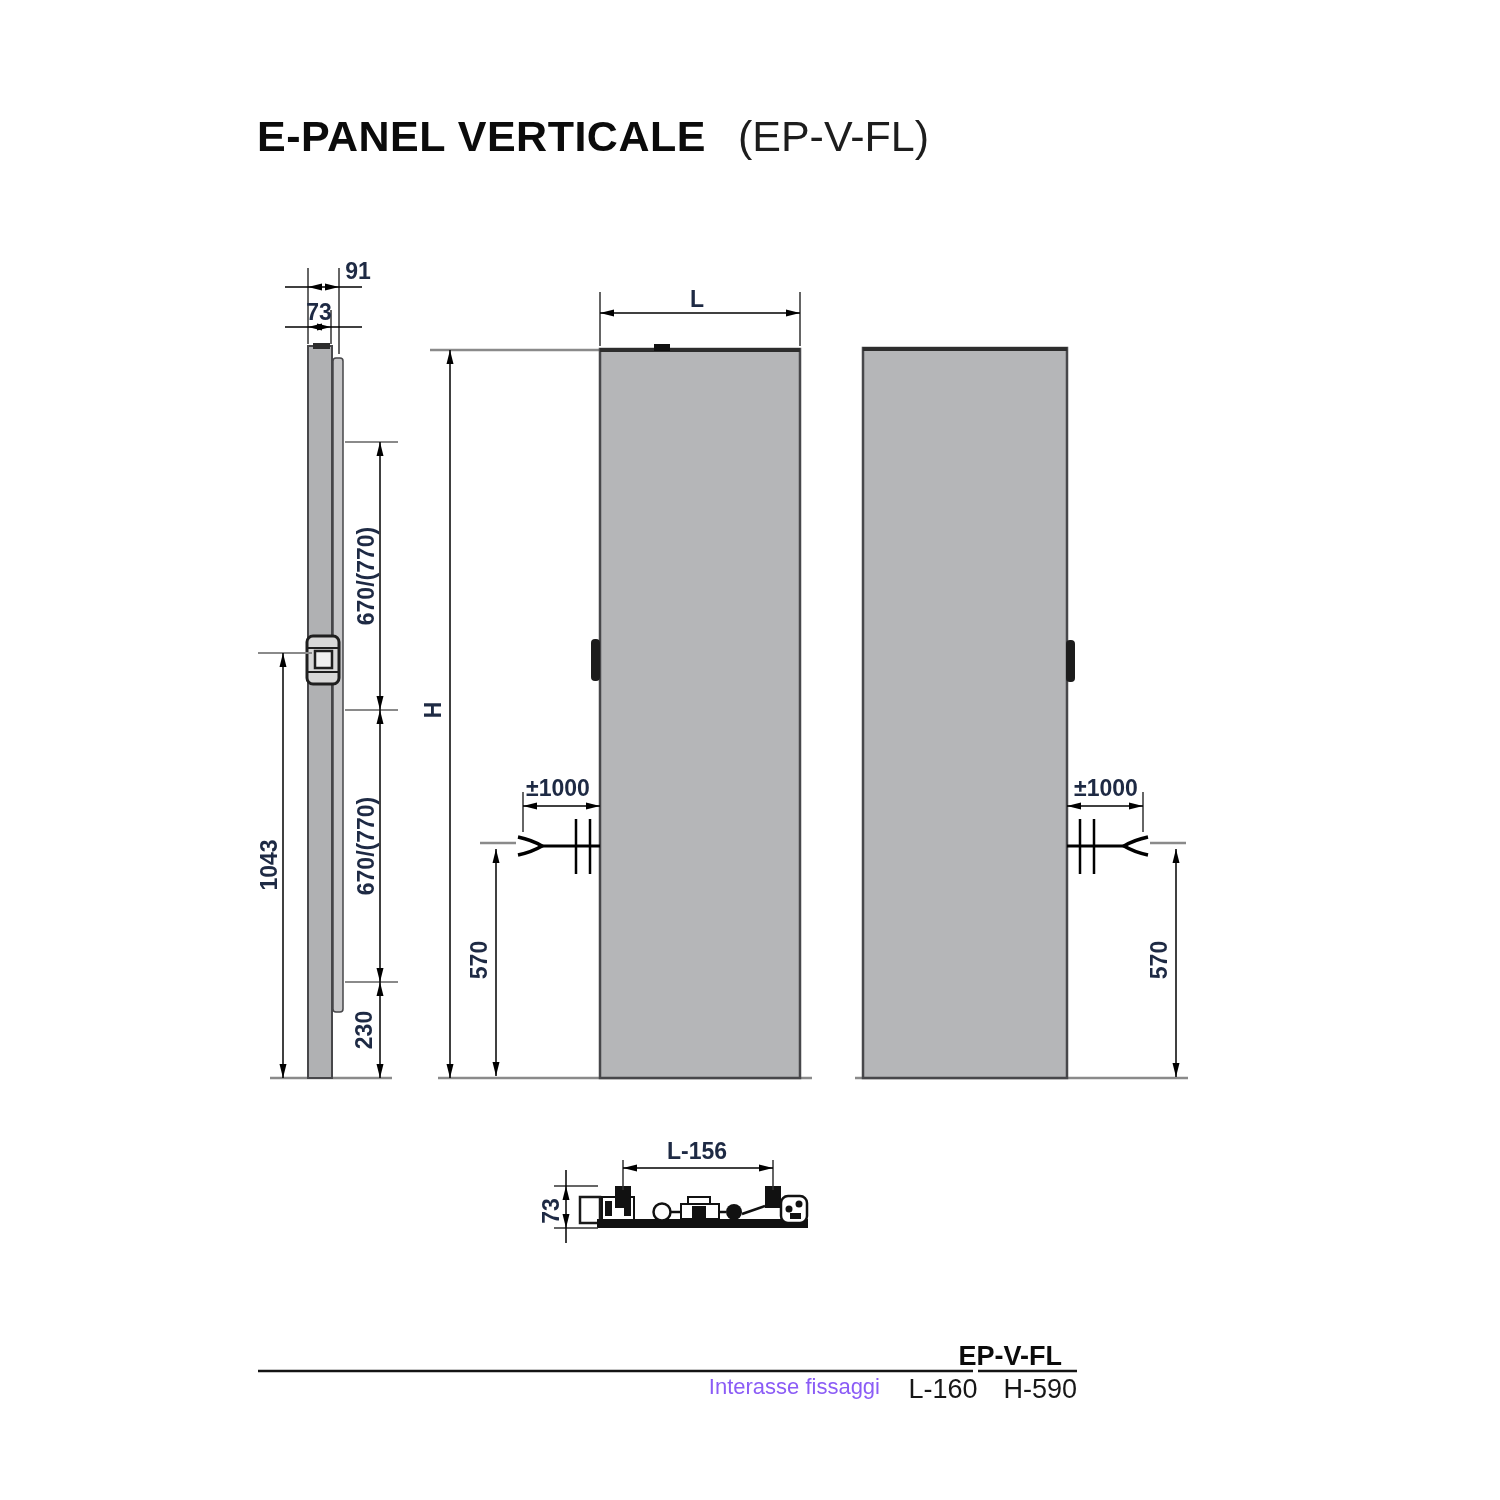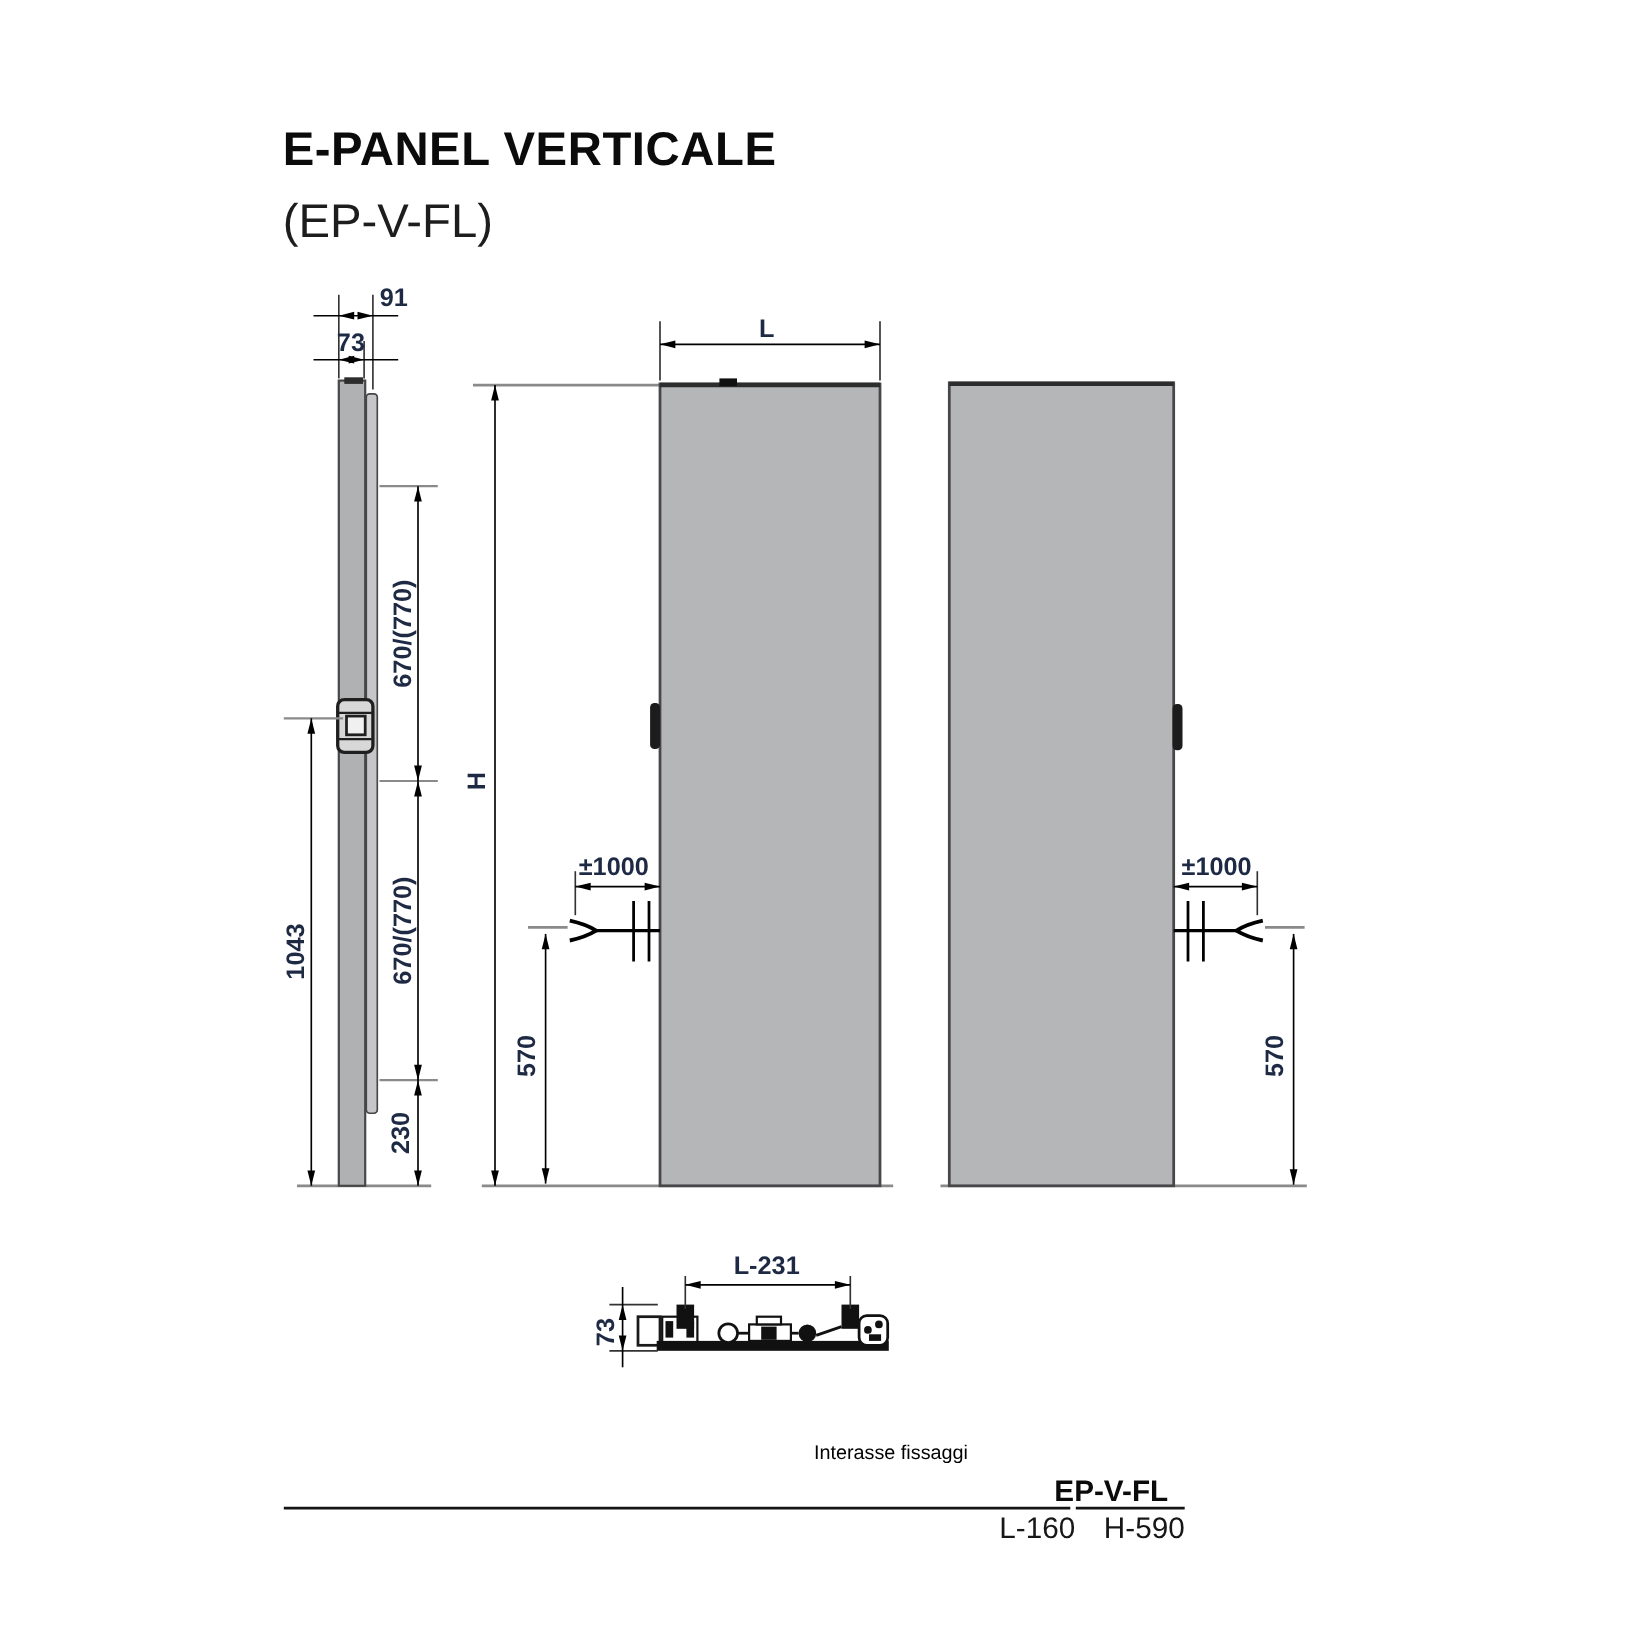--- a/index.html
+++ b/index.html
@@ -7,32 +7,32 @@
     position:relative;width:1500px;height:1500px;background:#ffffff;overflow:hidden;
     font-family:"Liberation Sans","DejaVu Sans",sans-serif;
   }
   #drawing{position:absolute;left:0;top:0;}
   .lbl,.lblv{
     position:absolute;color:#1e2a44;font-size:23px;font-weight:bold;
     white-space:nowrap;transform:translate(-50%,-50%);line-height:1;
   }
   .lblv{transform:translate(-50%,-50%) rotate(-90deg);}
   .title{
-    position:absolute;left:257px;top:112px;display:flex;gap:16px;align-items:flex-start;
-    color:#0b0b0b;white-space:nowrap;flex-direction:column;
+    position:absolute;left:257px;top:112px;display:flex;gap:32px;align-items:flex-start;
+    color:#0b0b0b;white-space:nowrap;
   }
   .title .main{font-size:43px;font-weight:bold;letter-spacing:.5px;}
   .title .code{font-size:43px;font-weight:normal;color:#1d1d1d;}
   .footer-model{
     position:absolute;left:1062px;top:1341px;transform:translateX(-100%);
     font-size:27px;font-weight:bold;color:#0b0b0b;white-space:nowrap;
   }
   .footer-label{
-    position:absolute;left:880px;top:1310px;transform:translateX(-100%);
-    font-size:18px;color:#000000;white-space:nowrap;
+    position:absolute;left:880px;top:1374px;transform:translateX(-100%);
+    font-size:22px;color:#8b5cf6;white-space:nowrap;
   }
   .footer-l{
     position:absolute;left:943px;top:1374px;transform:translateX(-50%);
     font-size:27px;color:#171717;white-space:nowrap;
   }
   .footer-h{
     position:absolute;left:1077px;top:1374px;transform:translateX(-100%);
     font-size:27px;color:#171717;white-space:nowrap;
   }
 </style>
@@ -235,21 +235,21 @@
 <div class="lblv" style="left:269px;top:865px;">1043</div>
 
 <div class="lbl" style="left:697px;top:299px;">L</div>
 <div class="lblv" style="left:433px;top:710px;">H</div>
 <div class="lbl" style="left:558px;top:788px;">±1000</div>
 <div class="lblv" style="left:479px;top:960px;">570</div>
 
 <div class="lbl" style="left:1106px;top:788px;">±1000</div>
 <div class="lblv" style="left:1159px;top:960px;">570</div>
 
-<div class="lbl" style="left:697px;top:1151px;">L-231</div>
+<div class="lbl" style="left:697px;top:1151px;">L-156</div>
 <div class="lblv" style="left:551px;top:1211px;">73</div>
 
 <div class="footer-model">EP-V-FL</div>
 <div class="footer-label">Interasse fissaggi</div>
 <div class="footer-l">L-160</div>
 <div class="footer-h">H-590</div>
 
 </div>
 
 </body></html>

